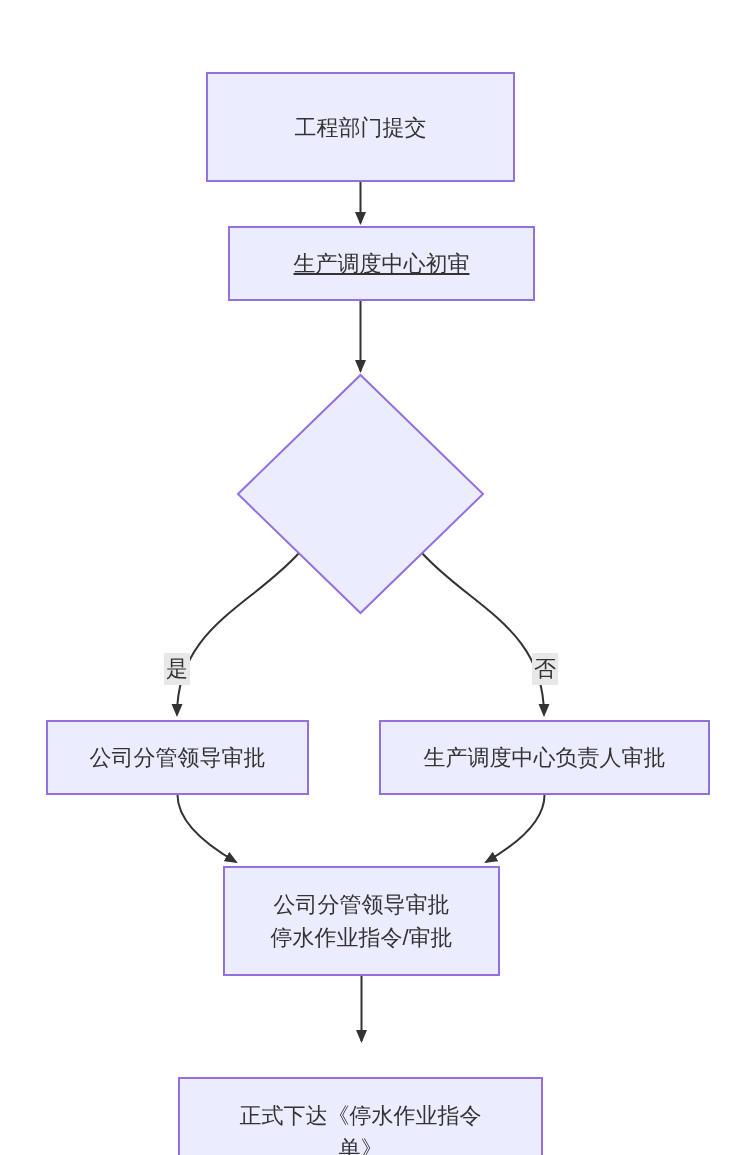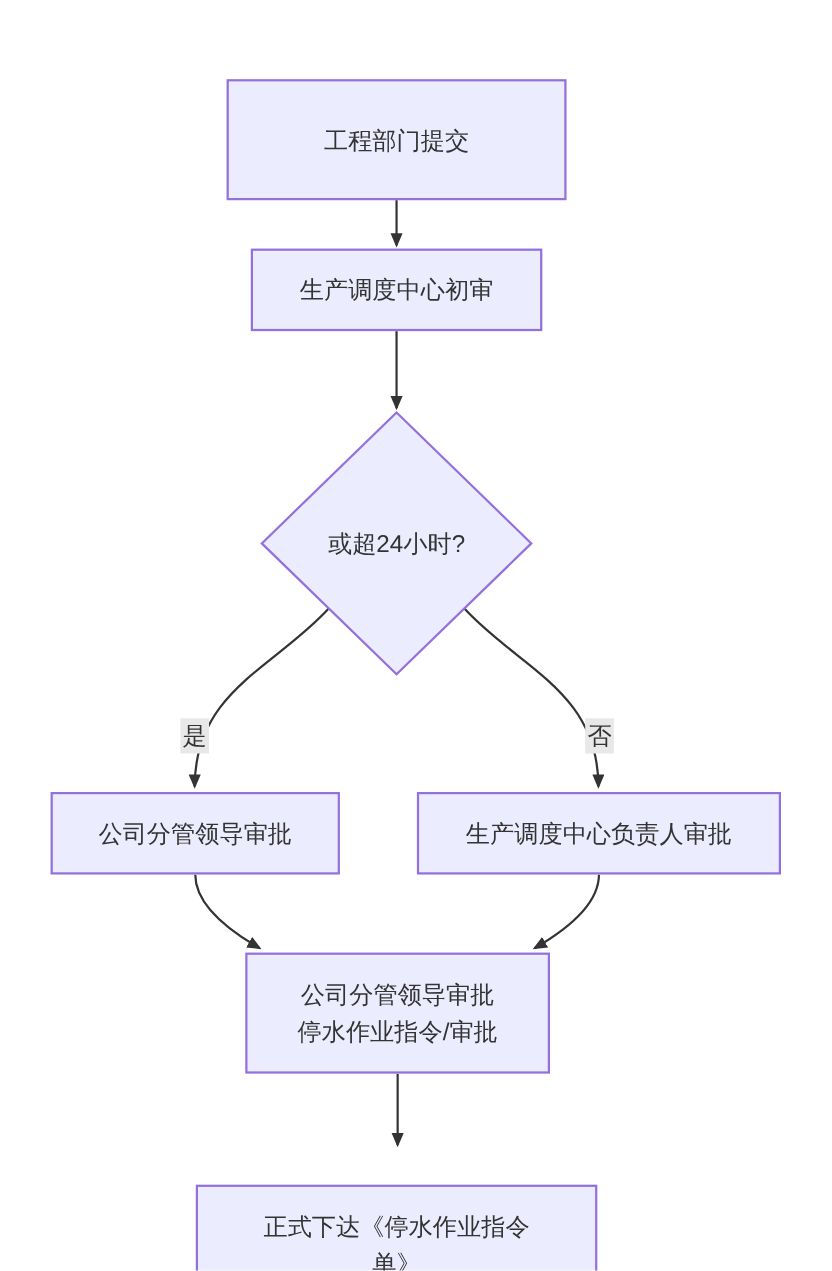--- a/index.html
+++ b/index.html
@@ -52,21 +52,21 @@
     font-size:22px;
     line-height:33px;
     color:var(--text);
   }
   .diamond-text{
     position:absolute;
     background:transparent;
     border:none;
   }
   .node-submit        { left:206px; top:45px;   width:309px; height:110px;margin-top:27px; }
-  .node-review        { left:228px; top:226px;  width:265px; height:75px;  }
+  .node-review        { left:228px; top:226px;  width:307px; height:75px;text-decoration:underline;  }
   .node-leader        { left:46px;  top:720px;  width:263px; height:75px;  }
   .node-manager       { left:379px; top:720px;  width:331px; height:75px;  }
   .node-report        { left:223px; top:866px;  width:277px; height:110px; }
   .node-order         { left:178px; top:1045px; width:365px; height:110px;margin-top:32px; }
   .node-decision-text { left:238px; top:375px;  width:245px; height:238px; }
   .edge-label{
     position:absolute;
     background:var(--label-bg);
     color:var(--text);
     font-size:22px;
@@ -102,21 +102,20 @@
 
   <div class="node node-submit">
     <div>工程部门提交</div>
   </div>
 
   <div class="node node-review">
     <div>生产调度中心初审</div>
   </div>
 
   <div class="node diamond-text node-decision-text">
-    <div>或超24小时?</div>
   </div>
 
   <div class="edge-label edge-label-yes">是</div>
   <div class="edge-label edge-label-no">否</div>
 
   <div class="node node-leader">
     <div>公司分管领导审批</div>
   </div>
 
   <div class="node node-manager">

